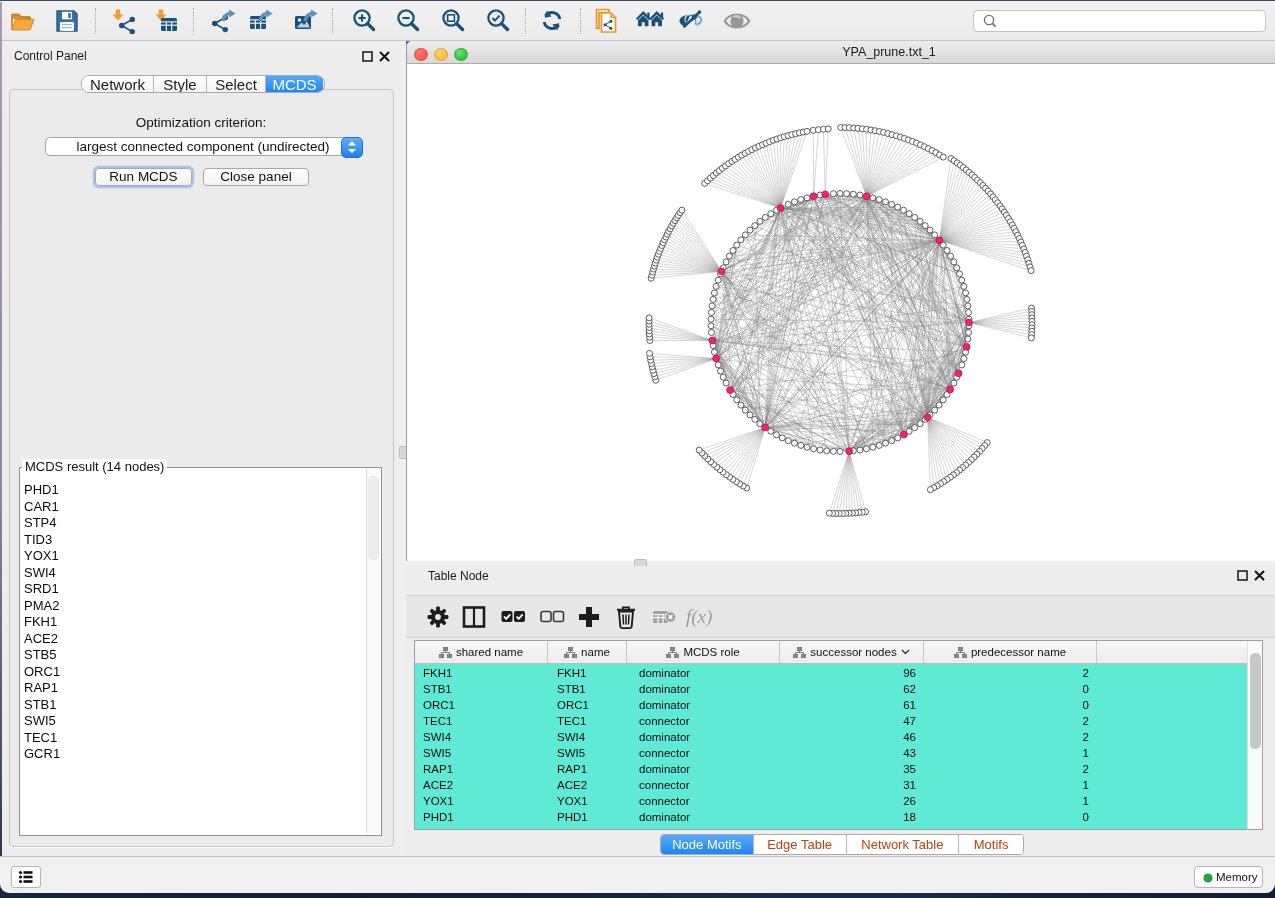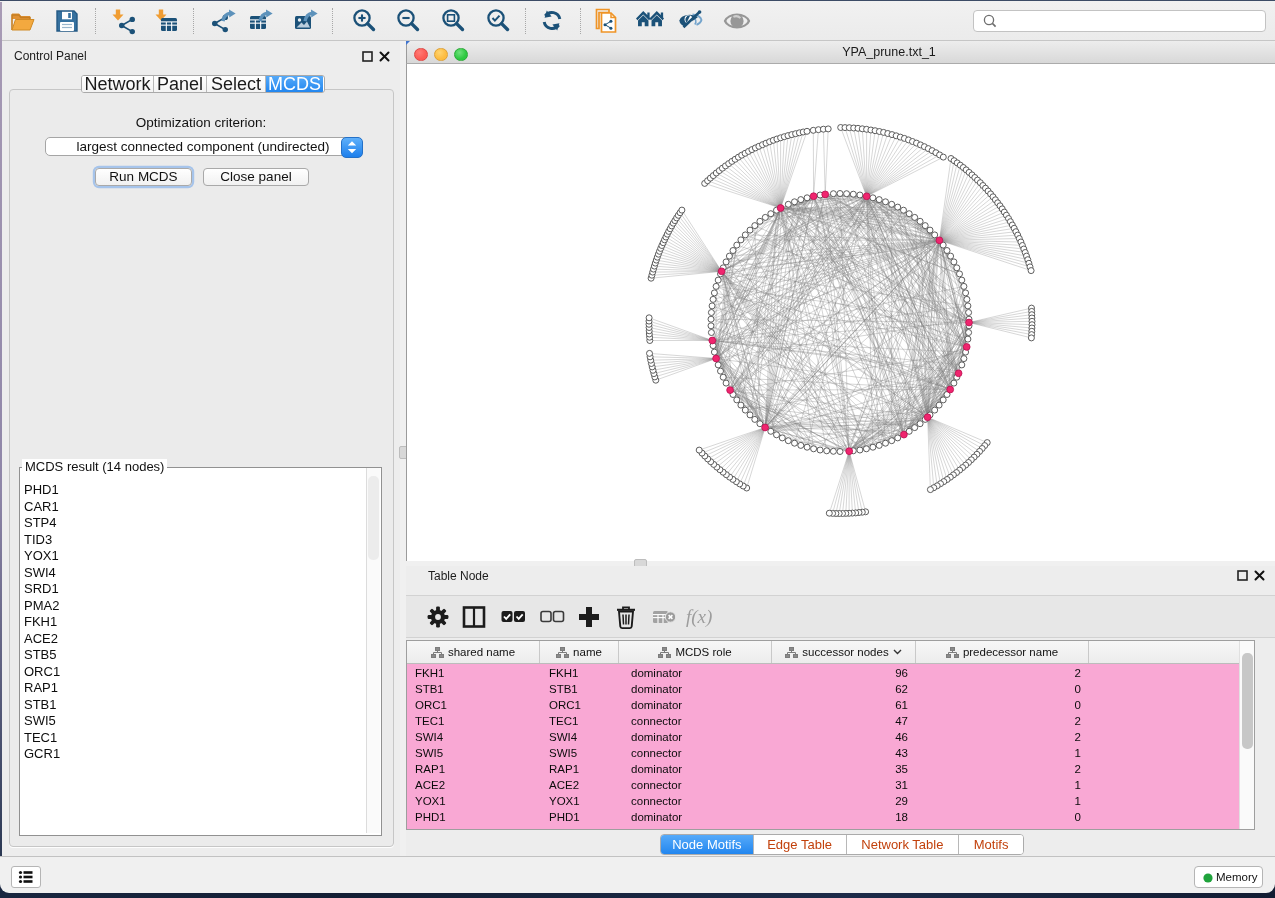--- a/index.html
+++ b/index.html
@@ -12,21 +12,21 @@
 .sep{position:absolute;top:7px;height:26px;width:0;border-left:1px dotted #a8a8a8}
 .ticon{position:absolute;top:6px;width:28px;height:28px}
 #search{left:973px;top:9px;width:291px;height:20px;background:#fff;border:1px solid #c3c3c3;border-radius:4px}
 
 #lstrip{left:0;top:2px;width:2px;height:884px;background:linear-gradient(#a89bb5,#8f86a8 55%,#3c4663 90%,#22304a)}
 
 #cp{left:2px;top:41px;width:398px;height:815px;background:#ededed}
 #cptitle{left:12px;top:8px;font-size:12px;color:#1c1c1c}
 .wicon{position:absolute;top:10px;width:11px;height:11px}
 #cptabpanel{left:7px;top:48px;width:383px;height:756px;background:#ebebeb;border:1px solid #c6c6c6;border-radius:4px;box-shadow:0 1px 0 #fdfdfd}
-.seg{position:absolute;display:flex;height:16px;border:1px solid #a9a9a9;border-radius:3px;overflow:hidden;background:#fff;font-size:18px}
+.seg{position:absolute;display:flex;height:16px;border:1px solid #a9a9a9;border-radius:8px;overflow:hidden;background:#fff;font-size:15px}
 .seg div{display:flex;align-items:center;justify-content:center;height:16px;border-right:1px solid #b8b8b8;color:#1b1b1b;background:linear-gradient(#ffffff,#f3f3f3)}
 .seg div:last-child{border-right:none}
 .seg div.on{background:linear-gradient(#56aaf9,#2286ef);color:#fff;border-right:none}
 #cptabs{left:79px;top:34px;width:242px}
 #optlabel{left:0;top:74px;width:398px;text-align:center;font-size:13.5px;color:#111}
 #dd{left:42.5px;top:96px;width:315px;height:16.5px;background:#fff;border:1px solid #a5a5a5;border-radius:5px;font-size:13.5px;color:#111;text-align:center;line-height:17px}
 #ddcap{left:339px;top:96px;width:20px;height:18.5px;border-radius:5px;background:linear-gradient(#5fb0fa,#1d7fec);border:1px solid #2471c8}
 .btn{position:absolute;height:16px;background:linear-gradient(#ffffff,#f1f1f1);border:1px solid #a9a9a9;border-radius:4px;font-size:13.5px;color:#111;text-align:center;line-height:16px}
 #runbtn{left:93px;top:127px;width:95px;box-shadow:0 0 0 2.2px rgba(120,170,235,.6)}
 #closebtn{left:201px;top:127px;width:104px}
@@ -45,21 +45,21 @@
 .tl{position:absolute;top:47.5px;width:11.5px;height:11.5px;border-radius:50%}
 #vtext{left:406px;top:45px;width:966px;text-align:center;font-size:12.5px;color:#1a1a1a}
 #canvas{left:406px;top:64px;width:869px;height:497px;background:#fff;border-left:1px solid #9b9b9b}
 #hgutter{left:406px;top:561px;width:869px;height:5px;background:#f0f0f0}
 #hhandle{left:634px;top:559px;width:11px;height:7px;background:#d8d8d8;border:1px solid #bdbdbd;border-radius:2px}
 
 #tp{left:406px;top:566px;width:869px;height:290px;background:#ededed}
 #tptitle{left:22px;top:3px;font-size:12px;color:#1c1c1c}
 #tptools{left:0;top:29px;width:869px;height:41px;background:#e7e7e7;border-top:1px solid #d2d2d2;border-bottom:1px solid #d2d2d2}
 .tpicon{position:absolute;top:7px;width:28px;height:28px}
-#tbl{left:0;top:74px;width:847px;height:188px;background:#f9a8d4;border:1px solid #9e9e9e}
+#tbl{left:8px;top:74px;width:847px;height:188px;background:#5eead4;border:1px solid #9e9e9e}
 #thead{position:absolute;left:0;top:0;width:845px;height:22px;background:linear-gradient(#f7f7f7,#ececec);border-bottom:1px solid #bcbcbc;font-size:11.5px;color:#111}
 .th{position:absolute;top:0;height:22px;border-right:1px solid #c9c9c9;display:flex;align-items:center;justify-content:center;gap:4px}
 .trow{position:absolute;font-size:11.5px;color:#0c0c0c;height:16px;line-height:16px}
 .num{position:absolute;font-size:11.5px;color:#0c0c0c;height:16px;line-height:16px;text-align:right}
 #tsb{position:absolute;right:0;top:0;width:14px;height:188px;background:#fafafa;border-left:1px solid #e0e0e0}
 #tsbt{position:absolute;right:1.5px;top:12px;width:11px;height:96px;background:#c7c7c7;border-radius:5px}
 #ttabs{left:254px;top:268px;width:362px}
 .seg2{position:absolute;display:flex;height:19px;border:1px solid #ababab;border-radius:4px;overflow:hidden;background:#fff;font-size:13px}
 .seg2 div{display:flex;align-items:center;justify-content:center;height:19px;border-right:1px solid #b8b8b8;color:#c2410c;background:#fff}
 .seg2 div:last-child{border-right:none}
@@ -215,21 +215,21 @@
   <div id="cptitle" class="abs">Control Panel</div>
   <svg class="wicon" style="left:360px" viewBox="0 0 11 11">
         <rect x="1" y="1" width="9" height="9" fill="none" stroke="#222" stroke-width="1.6"></rect>
       </svg>
   <svg class="wicon" style="left:377px" viewBox="0 0 11 11">
         <path d="M1.5 1.5 L9.5 9.5 M9.5 1.5 L1.5 9.5" stroke="#111" stroke-width="2" stroke-linecap="round"></path>
       </svg>
   <div id="cptabpanel" class="abs"></div>
   <div id="cptabs" class="seg">
         <div style="width:71px">Network</div>
-        <div style="width:52px">Panel</div>
+        <div style="width:52px">Style</div>
         <div style="width:58px">Select</div>
         <div style="width:57px" class="on">MCDS</div>
       </div>
   <div id="dd" class="abs">largest connected component (undirected)</div>
   <div id="optlabel" class="abs">Optimization criterion:</div>
   <div id="ddcap" class="abs"><svg width="20" height="18.5" viewBox="0 0 20 18.5">
           <path d="M5.8 7.4 L10 3.2 L14.2 7.4 Z M5.8 11.1 L10 15.3 L14.2 11.1 Z" fill="#fff"></path>
         </svg></div>
   <div id="runbtn" class="btn">Run MCDS</div>
   <div id="closebtn" class="btn">Close panel</div>
@@ -1432,21 +1432,21 @@
 <div class="num" style="left:365px;top:120px;width:136px">35</div>
 <div class="num" style="left:509px;top:120px;width:165px">2</div>
 <div class="trow" style="left:8px;top:136px">ACE2</div>
 <div class="trow" style="left:142px;top:136px">ACE2</div>
 <div class="trow" style="left:224px;top:136px">connector</div>
 <div class="num" style="left:365px;top:136px;width:136px">31</div>
 <div class="num" style="left:509px;top:136px;width:165px">1</div>
 <div class="trow" style="left:8px;top:152px">YOX1</div>
 <div class="trow" style="left:142px;top:152px">YOX1</div>
 <div class="trow" style="left:224px;top:152px">connector</div>
-<div class="num" style="left:365px;top:152px;width:136px">29</div>
+<div class="num" style="left:365px;top:152px;width:136px">26</div>
 <div class="num" style="left:509px;top:152px;width:165px">1</div>
 <div class="trow" style="left:8px;top:168px">PHD1</div>
 <div class="trow" style="left:142px;top:168px">PHD1</div>
 <div class="trow" style="left:224px;top:168px">dominator</div>
 <div class="num" style="left:365px;top:168px;width:136px">18</div>
 <div class="num" style="left:509px;top:168px;width:165px">0</div>
 <div id="tsb"></div>
         <div id="tsbt"></div>
   </div>
   <div id="ttabs" class="seg2">

